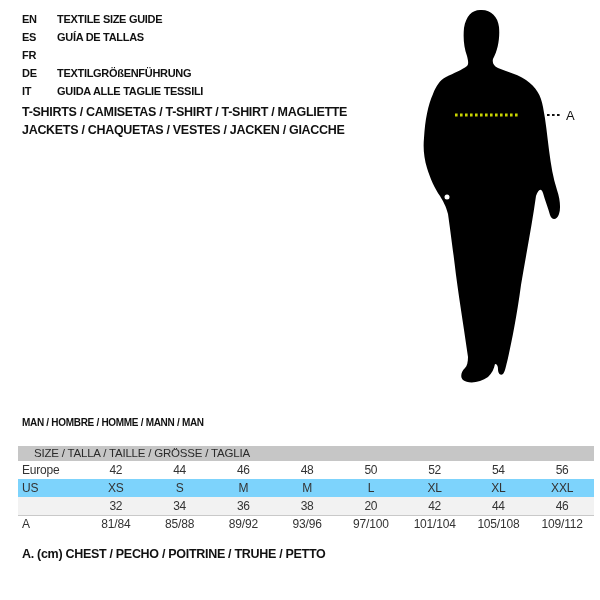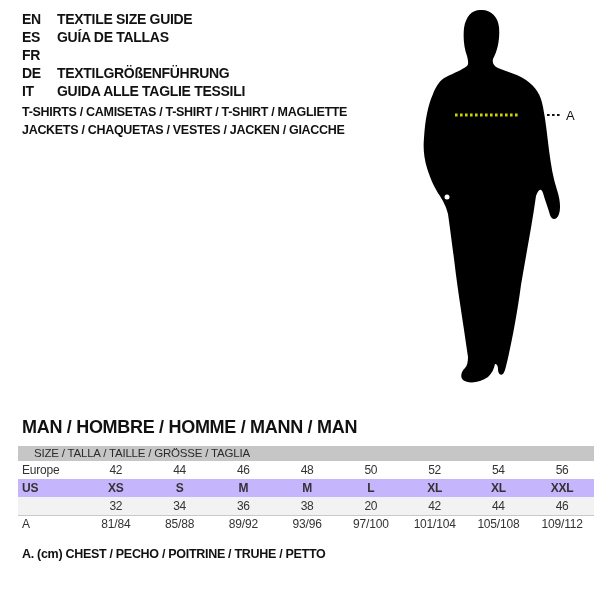--- a/index.html
+++ b/index.html
@@ -5,38 +5,38 @@
   html,body{margin:0;padding:0;}
   body{
     width:600px;height:600px;position:relative;background:#ffffff;
     font-family:"Liberation Sans","DejaVu Sans",sans-serif;
     color:#111;overflow:hidden;
   }
   .abs{position:absolute;}
 
   
   .lang-list{left:22px;top:10px;}
-  .lang-row{display:flex;line-height:18px;font-size:14px;font-weight:bold;letter-spacing:-0.3px;}
+  .lang-row{display:flex;line-height:18px;font-size:11px;font-weight:bold;letter-spacing:-0.3px;}
   .lang-code{width:35px;}
   
   .categories{left:22px;top:103px;font-size:12.5px;font-weight:bold;line-height:18px;letter-spacing:-0.3px;}
   
-  .gender{left:22px;top:417px;font-size:18px;font-weight:bold;letter-spacing:-0.3px;}
+  .gender{left:22px;top:417px;font-size:10px;font-weight:bold;letter-spacing:-0.3px;}
   
   .figure-wrap{left:410px;top:0px;width:190px;height:400px;}
   
   .size-table{left:18px;top:446px;width:576px;font-size:12px;letter-spacing:-0.2px;}
   .size-header{
     height:15px;line-height:15px;background:#c6c6c6;color:#2b2b2b;
     padding-left:16px;font-size:11.5px;
   }
   .size-row{display:grid;grid-template-columns:66px repeat(8,1fr);height:18px;line-height:18px;color:#333;}
   .size-row .rlabel{text-align:left;padding-left:4px;}
   .size-row .rval{text-align:center;}
-  .size-row.shade1{background:#c4b5fd;font-weight:bold;}
+  .size-row.shade1{background:#7dd3fc;}
   .size-row.shade2{background:#f2f2f2;}
   .size-row.topline{border-top:1px solid #c9c9c9;height:17px;line-height:17px;}
   
   .note{left:22px;top:547px;font-size:12.5px;font-weight:bold;letter-spacing:-0.3px;}
 </style>
 </head>
 <body>
 
 <div class="abs lang-list">
   <div class="lang-row">

